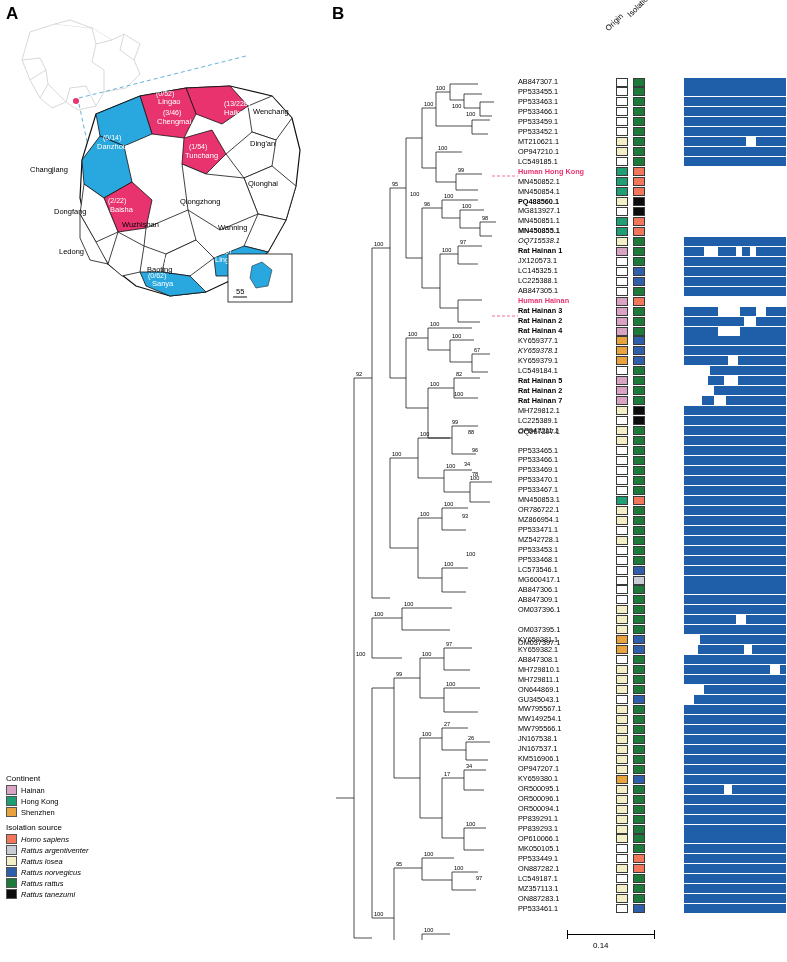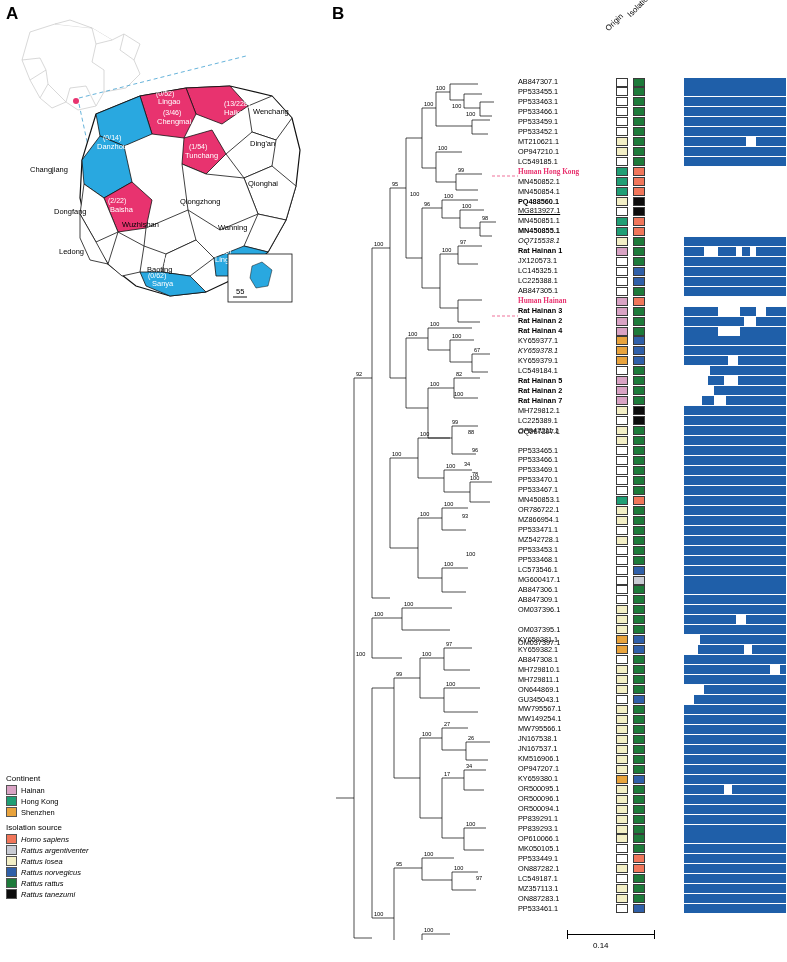--- a/index.html
+++ b/index.html
@@ -25,21 +25,21 @@
 
   
   #panelB{position:absolute;left:332px;top:0;width:455px;height:962px;}
   #tree-area{position:absolute;left:0;top:78px;width:200px;height:860px;}
   #tree-svg{position:absolute;left:0;top:0;}
   .bs{font-size:5.6px;font-family:"Liberation Sans",sans-serif;fill:#000;}
 
   #tiplabels{position:absolute;left:186px;top:78px;width:105px;}
   .tip{position:absolute;left:0;font-size:7.3px;line-height:7.3px;white-space:nowrap;font-family:"Liberation Sans",sans-serif;}
   .tip.bold{font-weight:bold;}
-  .tip.red{color:#e8336f;font-weight:bold;font-family:Liberation Serif, serif;}
+  .tip.red{color:#e8336f;font-weight:bold;}
 
   #colcols{position:absolute;left:284px;top:78px;width:60px;}
   .cellbox{position:absolute;width:12px;height:9px;border:0.5px solid #3a3a3a;box-sizing:border-box;}
 
   #hdr-origin{position:absolute;left:278px;top:24px;font-size:8px;transform:rotate(-45deg);transform-origin:left bottom;white-space:nowrap;}
   #hdr-isolation{position:absolute;left:300px;top:10px;font-size:8px;transform:rotate(-45deg);transform-origin:left bottom;white-space:nowrap;}
 
   #heat{position:absolute;left:352px;top:78px;width:102px;height:862px;}
   .hblock{position:absolute;background:#1f5fa9;}
 
@@ -434,21 +434,21 @@
       <div class="tip" style="top: 29.88px;">PP533466.1</div>
       <div class="tip" style="top: 39.84px;">PP533459.1</div>
       <div class="tip" style="top: 49.8px;">PP533452.1</div>
       <div class="tip" style="top: 59.76px;">MT210621.1</div>
       <div class="tip" style="top: 69.72px;">OP947210.1</div>
       <div class="tip" style="top: 79.68px;">LC549185.1</div>
       <div class="tip red" style="top: 89.64px;">Human Hong Kong</div>
       <div class="tip" style="top: 99.6px;">MN450852.1</div>
       <div class="tip" style="top: 109.56px;">MN450854.1</div>
       <div class="tip bold" style="top: 119.52px;">PQ488560.1</div>
-      <div class="tip" style="top: 129.48px; text-decoration: underline;">MG813927.1</div>
+      <div class="tip" style="top: 129.48px;">MG813927.1</div>
       <div class="tip" style="top: 139.44px;">MN450851.1</div>
       <div class="tip bold" style="top: 149.4px;">MN450855.1</div>
       <div class="tip" style="top: 159.36px; font-style: italic;">OQ715538.1</div>
       <div class="tip bold" style="top: 169.32px;">Rat Hainan 1</div>
       <div class="tip" style="top: 179.28px;">JX120573.1</div>
       <div class="tip" style="top: 189.24px;">LC145325.1</div>
       <div class="tip" style="top: 199.2px;">LC225388.1</div>
       <div class="tip" style="top: 209.16px;">AB847305.1</div>
       <div class="tip red" style="top: 219.12px;">Human Hainan</div>
       <div class="tip bold" style="top: 229.08px;">Rat Hainan 3</div>

